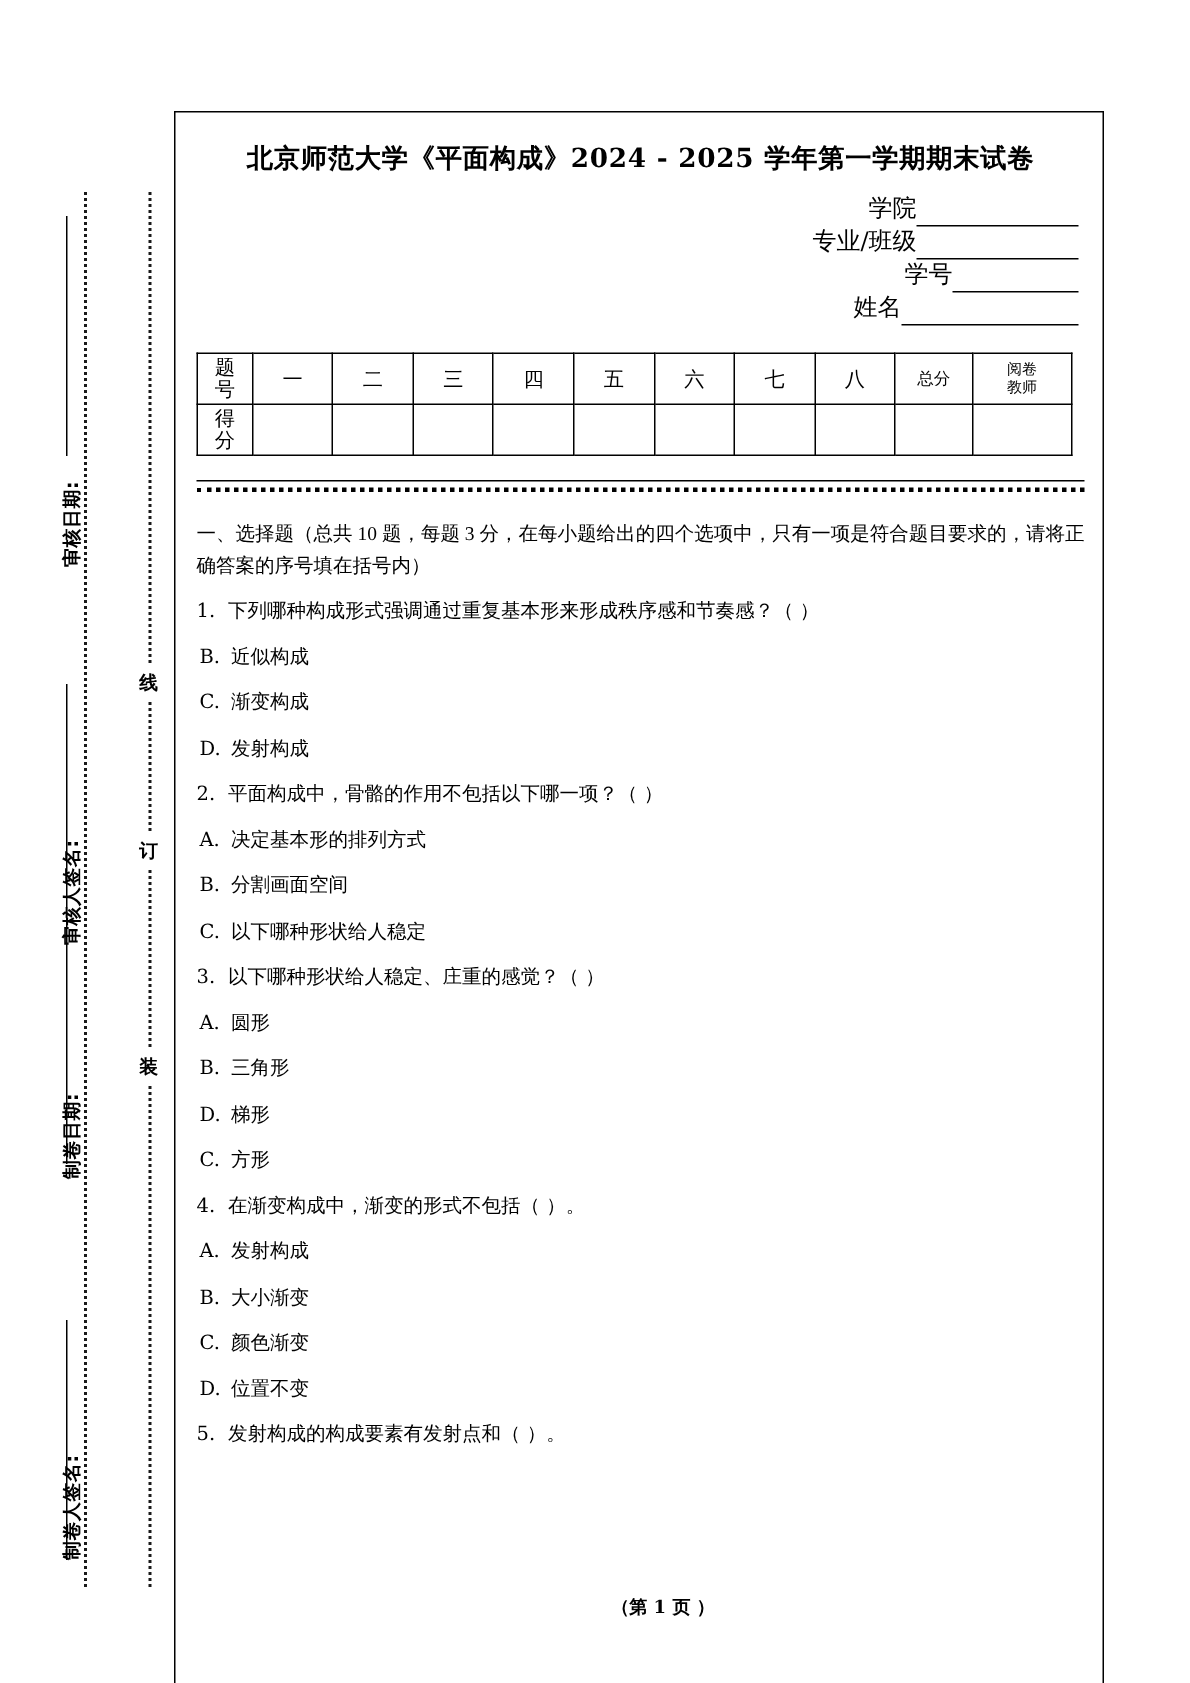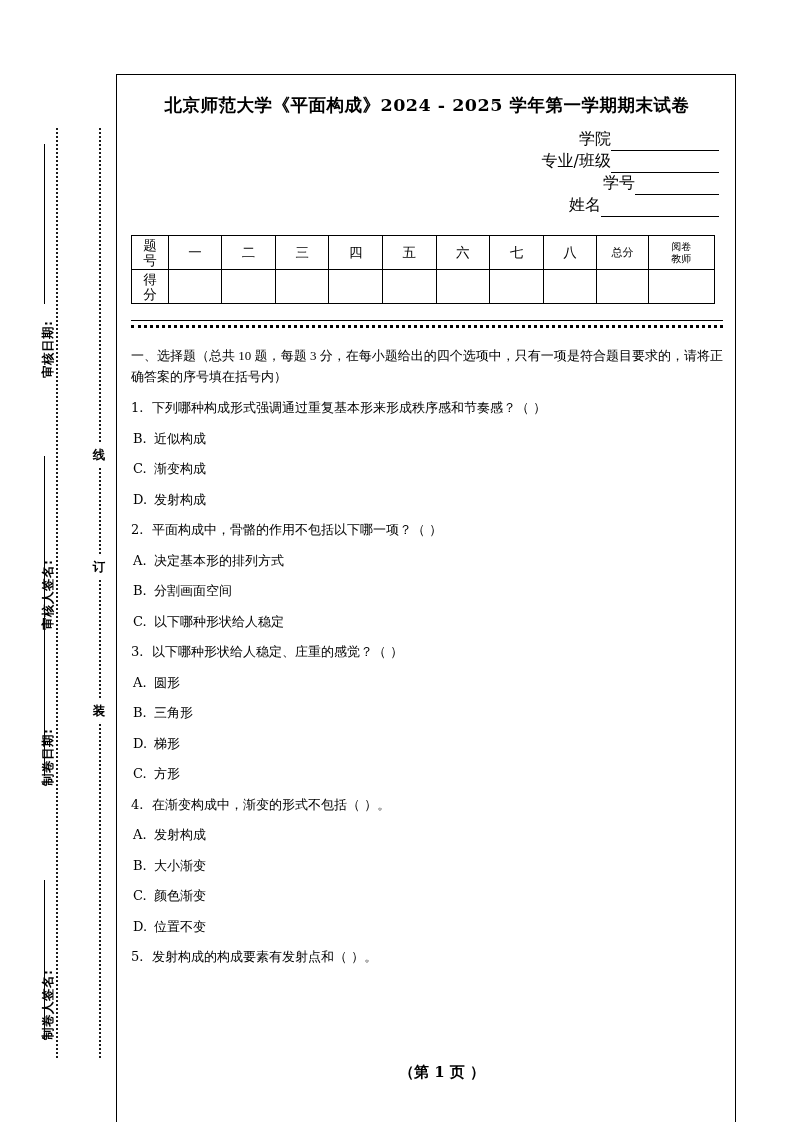--- a/index.html
+++ b/index.html
@@ -179,21 +179,21 @@
   }
   .opt-key { display: inline-block; width: 21px; }
 
   
   #page-footer {
     position: absolute;
     left: 132px;
     top: 1063px;
     width: 620px;
     text-align: center;
-    font-size: 15px;
+    font-size: 12px;
     font-weight: bold;
     font-family: "DejaVu Serif", "Liberation Serif", serif;
   }
 </style>
 </head>
 <body>
 
 <div id="binding-margin">
   <div class="dotted-vline" id="dotted-vline-outer"></div>
   <div class="dotted-vline" id="dotted-vline-inner"></div>

